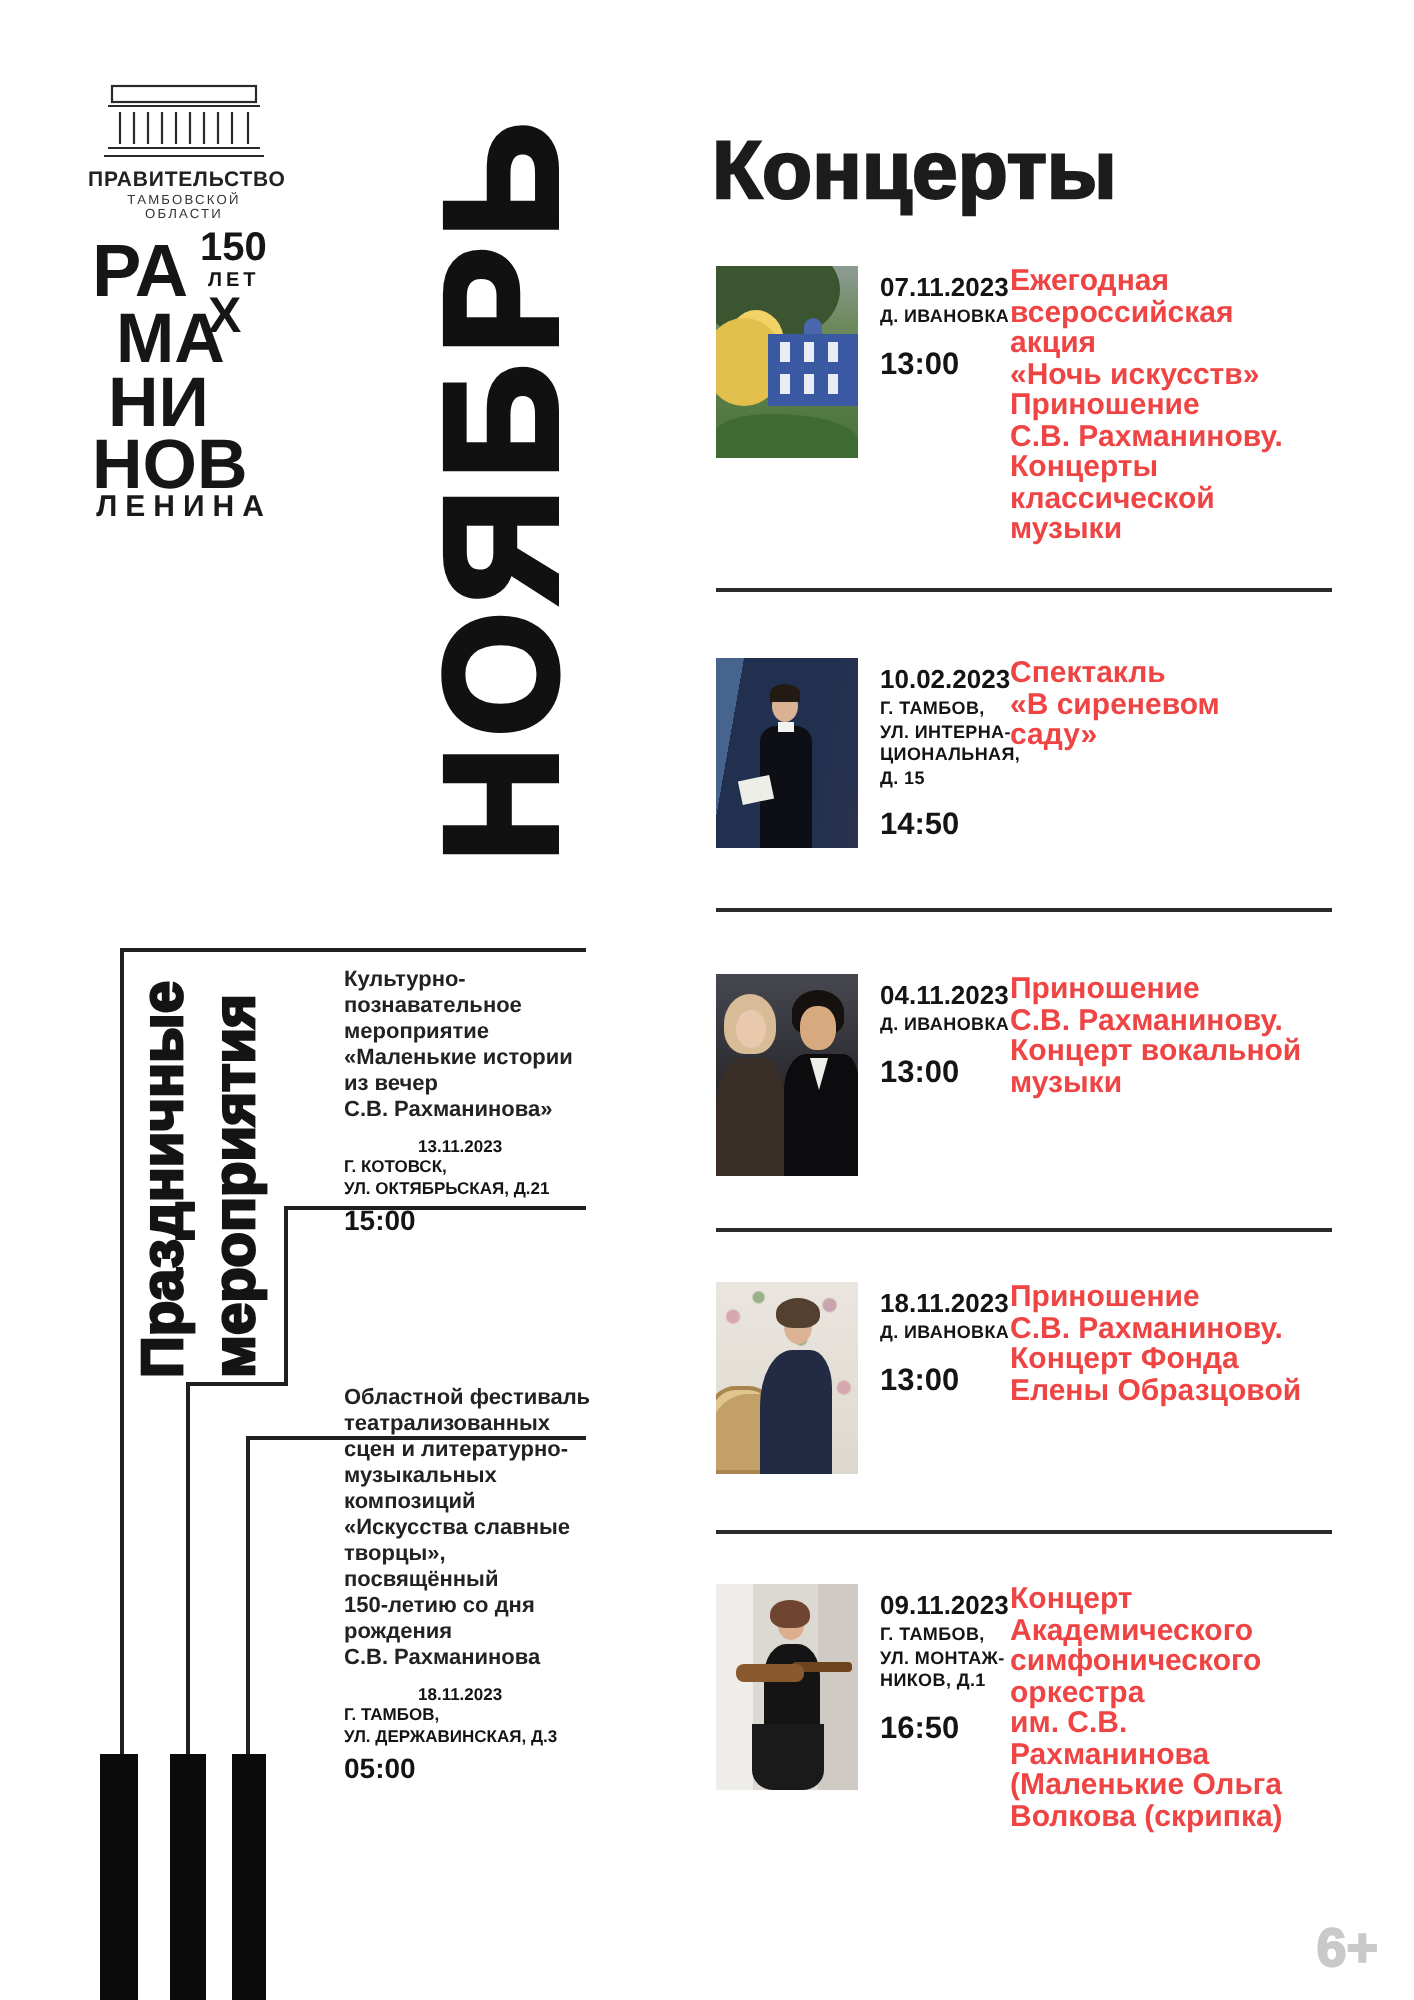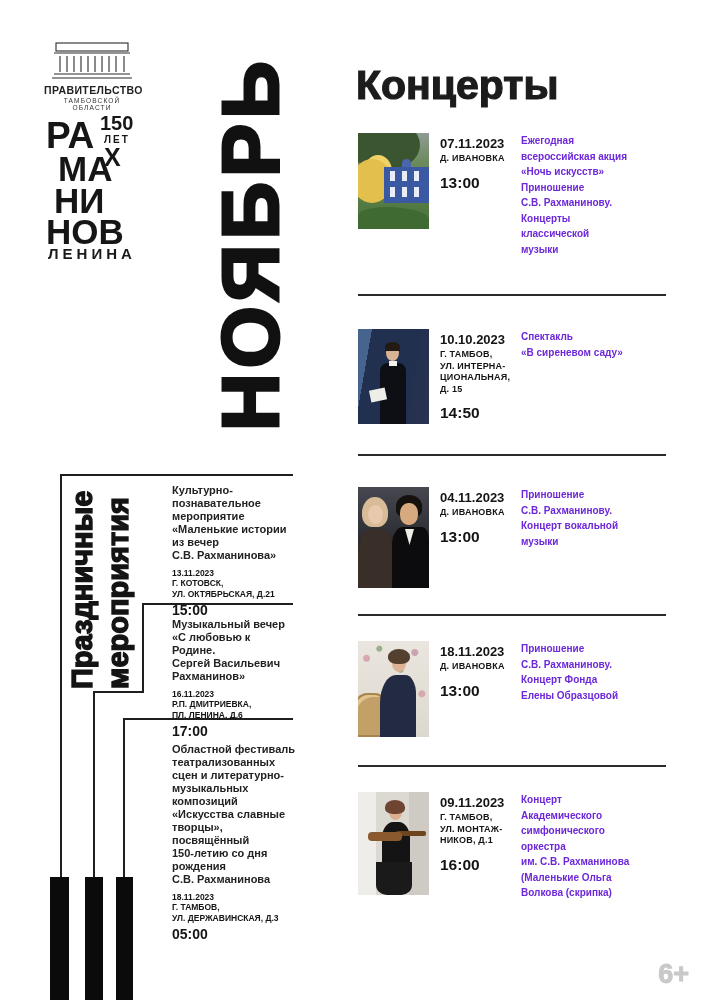--- a/index.html
+++ b/index.html
@@ -32,34 +32,34 @@
     font-size:41px; font-weight:800; color:#1c1c1c; -webkit-text-stroke:1.2px #1c1c1c;
     letter-spacing:0px;
   }
   .r-event { position:absolute; left:358px; width:310px; }
   .photo { position:absolute; left:0; top:0; width:71px; overflow:hidden; }
   .meta  { position:absolute; left:82px; top:3px; width:78px; }
   .r-date { font-size:13px; font-weight:800; color:#141414; }
   .r-venue { font-size:9px; font-weight:800; line-height:11.5px; margin-top:2px;
              white-space:pre-line; color:#141414; letter-spacing:.2px; }
   .r-time { font-size:15.5px; font-weight:800; margin-top:9px; color:#141414; }
-  .desc { position:absolute; left:163px; top:0; width:152px;
-          font-size:10px; font-weight:600; line-height:15.5px;
-          white-space:pre-line; color:#6d28d9; }
+  .desc { position:absolute; left:147px; top:0; width:152px;
+          font-size:15px; font-weight:600; line-height:15.5px;
+          white-space:pre-line; color:#ef4444; }
   .sep { position:absolute; left:358px; width:308px; height:2px; background:#2b2b2b; }
   
   .festive-title {
     position:absolute; left:64px; top:689px; width:206px; height:76px;
     transform:rotate(-90deg); transform-origin:0 0;
     font-size:29px; line-height:36px; font-weight:800; color:#141414;
     -webkit-text-stroke:1.4px #141414; white-space:nowrap;
   }
   .l-event { position:absolute; left:172px; width:124px; }
   .l-title { font-size:11px; font-weight:700; line-height:13px; white-space:pre-line; color:#222; }
-  .l-date { font-size:8.5px; font-weight:800; margin-top:6px; color:#141414; }
+  .l-date { font-size:8.5px; font-weight:800; margin-top:6px; color:#141414;margin-left:37px; }
   .l-venue { font-size:8.5px; font-weight:800; line-height:10.5px; white-space:pre-line; color:#141414; }
   .l-time { font-size:14px; font-weight:800; margin-top:3px; color:#141414; }
   .bline { position:absolute; background:#1f1f1f; }
   .key { position:absolute; top:877px; height:123px; background:#0b0b0b; }
   
   .age { position:absolute; right:18px; bottom:10px; font-size:27px; font-weight:900;
          color:#c9c9c9; -webkit-text-stroke:1px #c9c9c9; }
   
   .ph-abs { position:absolute; }
   .p1 { height:96px; background:linear-gradient(#8e9c94 0%, #6d8a5e 30%, #5d8049 60%, #46703a 100%); }
@@ -181,21 +181,21 @@
 
   <div class="r-event" style="top:329px; height:125px">
     <div class="photo p2">
       <div class="ph-abs body"></div>
         <div class="ph-abs head"></div>
         <div class="ph-abs hair"></div>
       <div class="ph-abs collar"></div>
         <div class="ph-abs paper"></div>
     </div>
     <div class="meta">
-      <div class="r-date">10.10.2023</div>
+      <div class="r-date">10.02.2023</div>
       <div class="r-venue">Г. ТАМБОВ,
 УЛ. ИНТЕРНА-
 ЦИОНАЛЬНАЯ,
 Д. 15</div>
       <div class="r-time">14:50</div>
     </div>
     <div class="desc">Спектакль
 «В сиреневом саду»</div>
   </div>
   <div class="sep" style="top:454px"></div>
@@ -247,21 +247,21 @@
         <div class="ph-abs body"></div>
       <div class="ph-abs face"></div>
         <div class="ph-abs hair"></div>
         <div class="ph-abs violin"></div>
     </div>
     <div class="meta">
       <div class="r-date">09.11.2023</div>
       <div class="r-venue">Г. ТАМБОВ,
 УЛ. МОНТАЖ-
 НИКОВ, Д.1</div>
-      <div class="r-time">16:00</div>
+      <div class="r-time">16:50</div>
     </div>
     <div class="desc">Концерт
 Академического
 симфонического
 оркестра
 им. С.В. Рахманинова
 (Маленькие Ольга
 Волкова (скрипка)</div>
   </div>
 
@@ -286,32 +286,22 @@
 мероприятие
 «Маленькие истории
 из вечер
 С.В. Рахманинова»</div>
     <div class="l-date">13.11.2023</div>
     <div class="l-venue">Г. КОТОВСК,
 УЛ. ОКТЯБРЬСКАЯ, Д.21</div>
     <div class="l-time">15:00</div>
   </div>
 
-  <div class="l-event" style="top:618px">
-    <div class="l-title">Музыкальный вечер
-«С любовью к Родине.
-Сергей Васильевич
-Рахманинов»</div>
-    <div class="l-date">16.11.2023</div>
-    <div class="l-venue">Р.П. ДМИТРИЕВКА,
-ПЛ. ЛЕНИНА, Д.6</div>
-    <div class="l-time">17:00</div>
-  </div>
-
-  <div class="l-event" style="top:743px">
+
+  <div class="l-event" style="top:693px">
     <div class="l-title">Областной фестиваль
 театрализованных
 сцен и литературно-
 музыкальных
 композиций
 «Искусства славные
 творцы», посвящённый
 150-летию со дня
 рождения
 С.В. Рахманинова</div>

